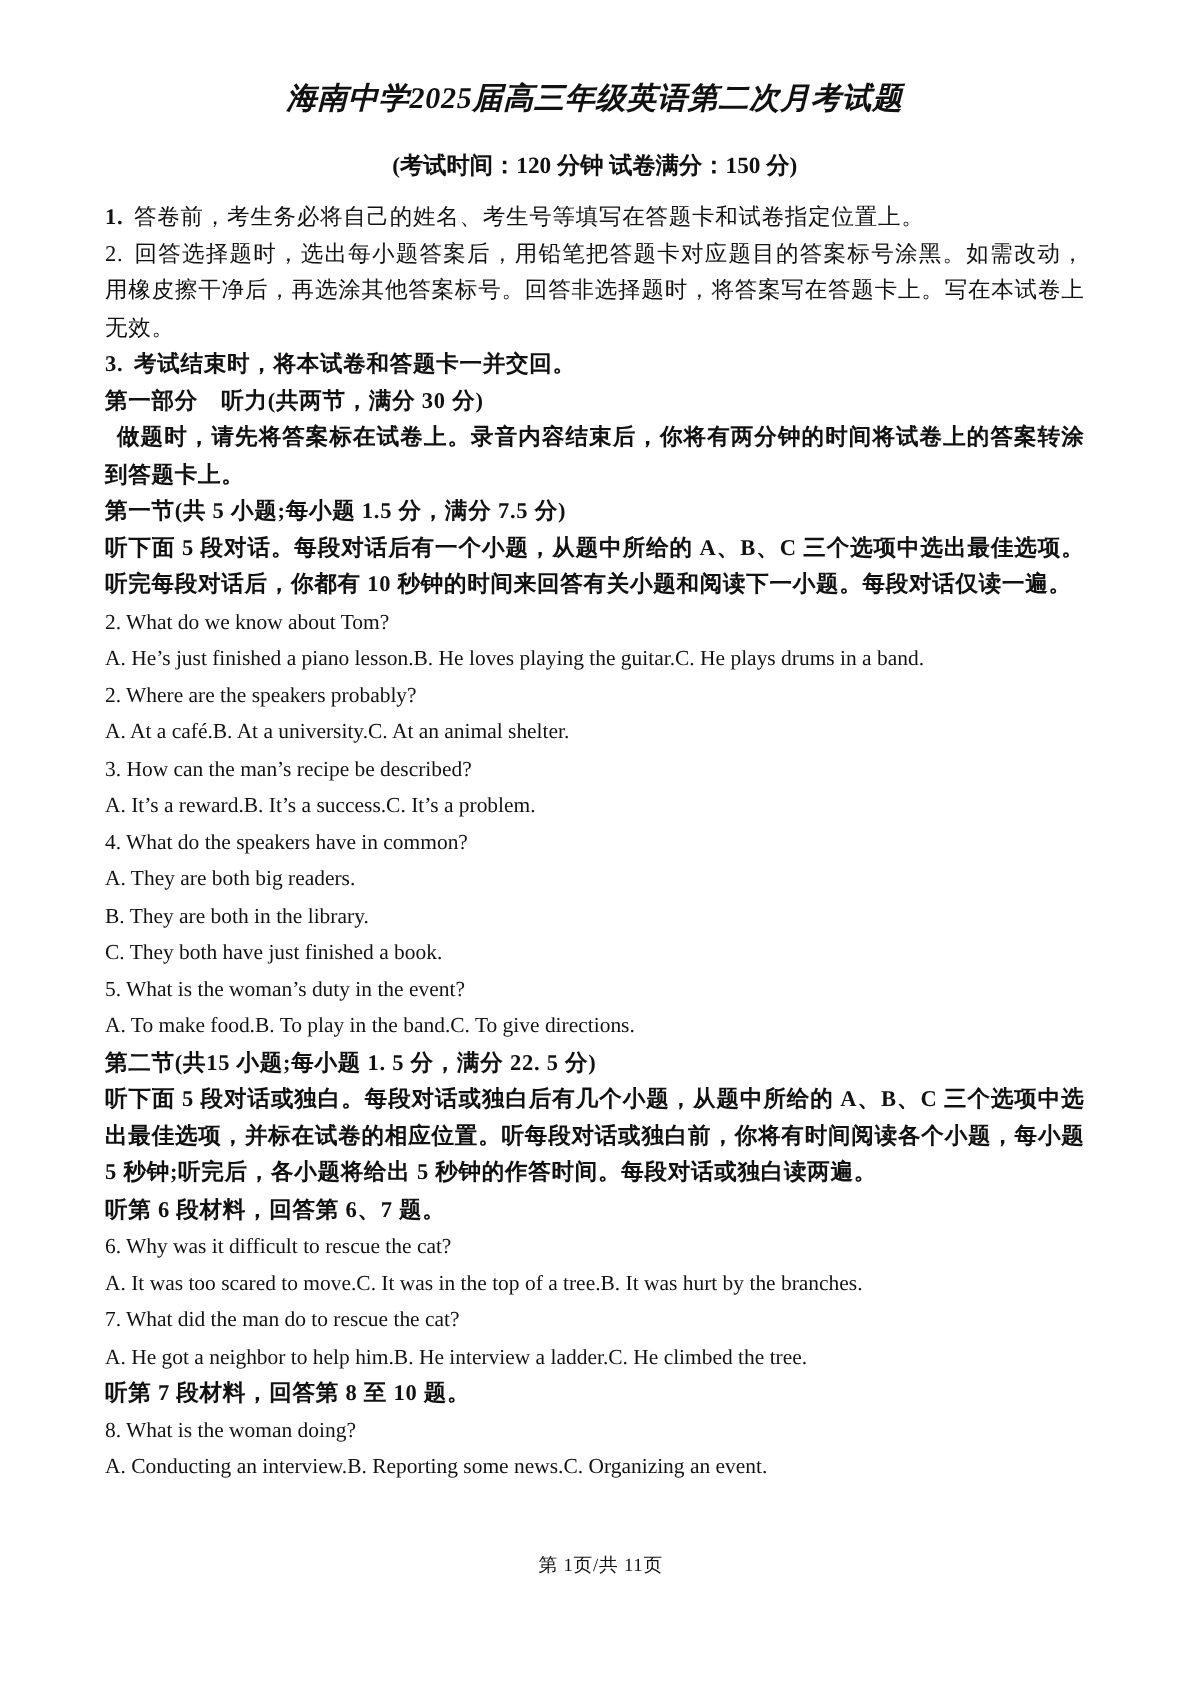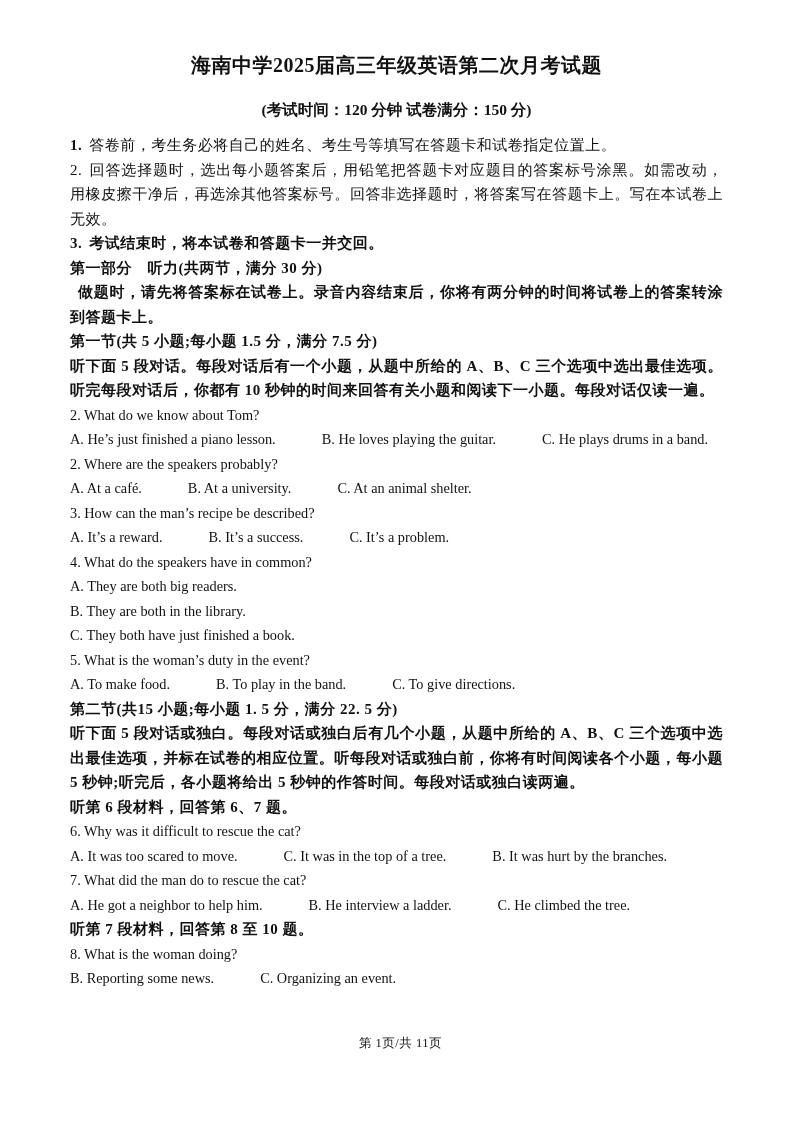--- a/index.html
+++ b/index.html
@@ -10,34 +10,34 @@
   }
   .page {
     width:793px; height:1122px;
     margin:0 auto; position:relative;
     background:#ffffff;
     padding:52px 70px 0 70px;
     overflow:hidden;
   }
   .title {
     text-align:center; font-size:20px; font-weight:700;
-    letter-spacing:0.5px; margin-bottom:14px;
+    letter-spacing:0.5px; margin-bottom:14px;font-style:italic;
   }
   .subtitle {
     text-align:center; font-size:15.5px; font-weight:700;
     margin-bottom:12px;
     margin-top:21px;
   }
   .ln { font-size:15px; line-height:24.5px; }
   .zh { letter-spacing:0.5px; text-align:justify; }
   .en { font-size:14.3px; letter-spacing:0; }
   .bold { font-weight:700; }
   .indent { text-indent:8px; }
   .num { margin-right:7px; }
-  .opts { display:flex; flex-wrap:wrap; column-gap:46px; }
+  .opts { display:flex; flex-wrap:wrap; }
   .footer {
     position:absolute; left:4px; bottom:70px; width:100%;
     text-align:center; font-size:12.5px; letter-spacing:0.5px;
   }
 </style>
 </head>
 <body>
 
 <div class="page">
 
@@ -110,19 +110,20 @@
   <div class="ln en opts">
     <span>A. He got a neighbor to help him.</span>
     <span>B. He interview a ladder.</span>
     <span>C. He climbed the tree.</span>
   </div>
 
   <div class="ln zh bold">听第 7 段材料，回答第 8 至 10 题。</div>
 
   <div class="ln en">8. What is the woman doing?</div>
   <div class="ln en opts">
+    <span>A. Conducting an interview.</span>
     <span>B. Reporting some news.</span>
     <span>C. Organizing an event.</span>
   </div>
 
   <div class="footer">第 1页/共 11页</div>
 
 </div>
 
 </body></html>

